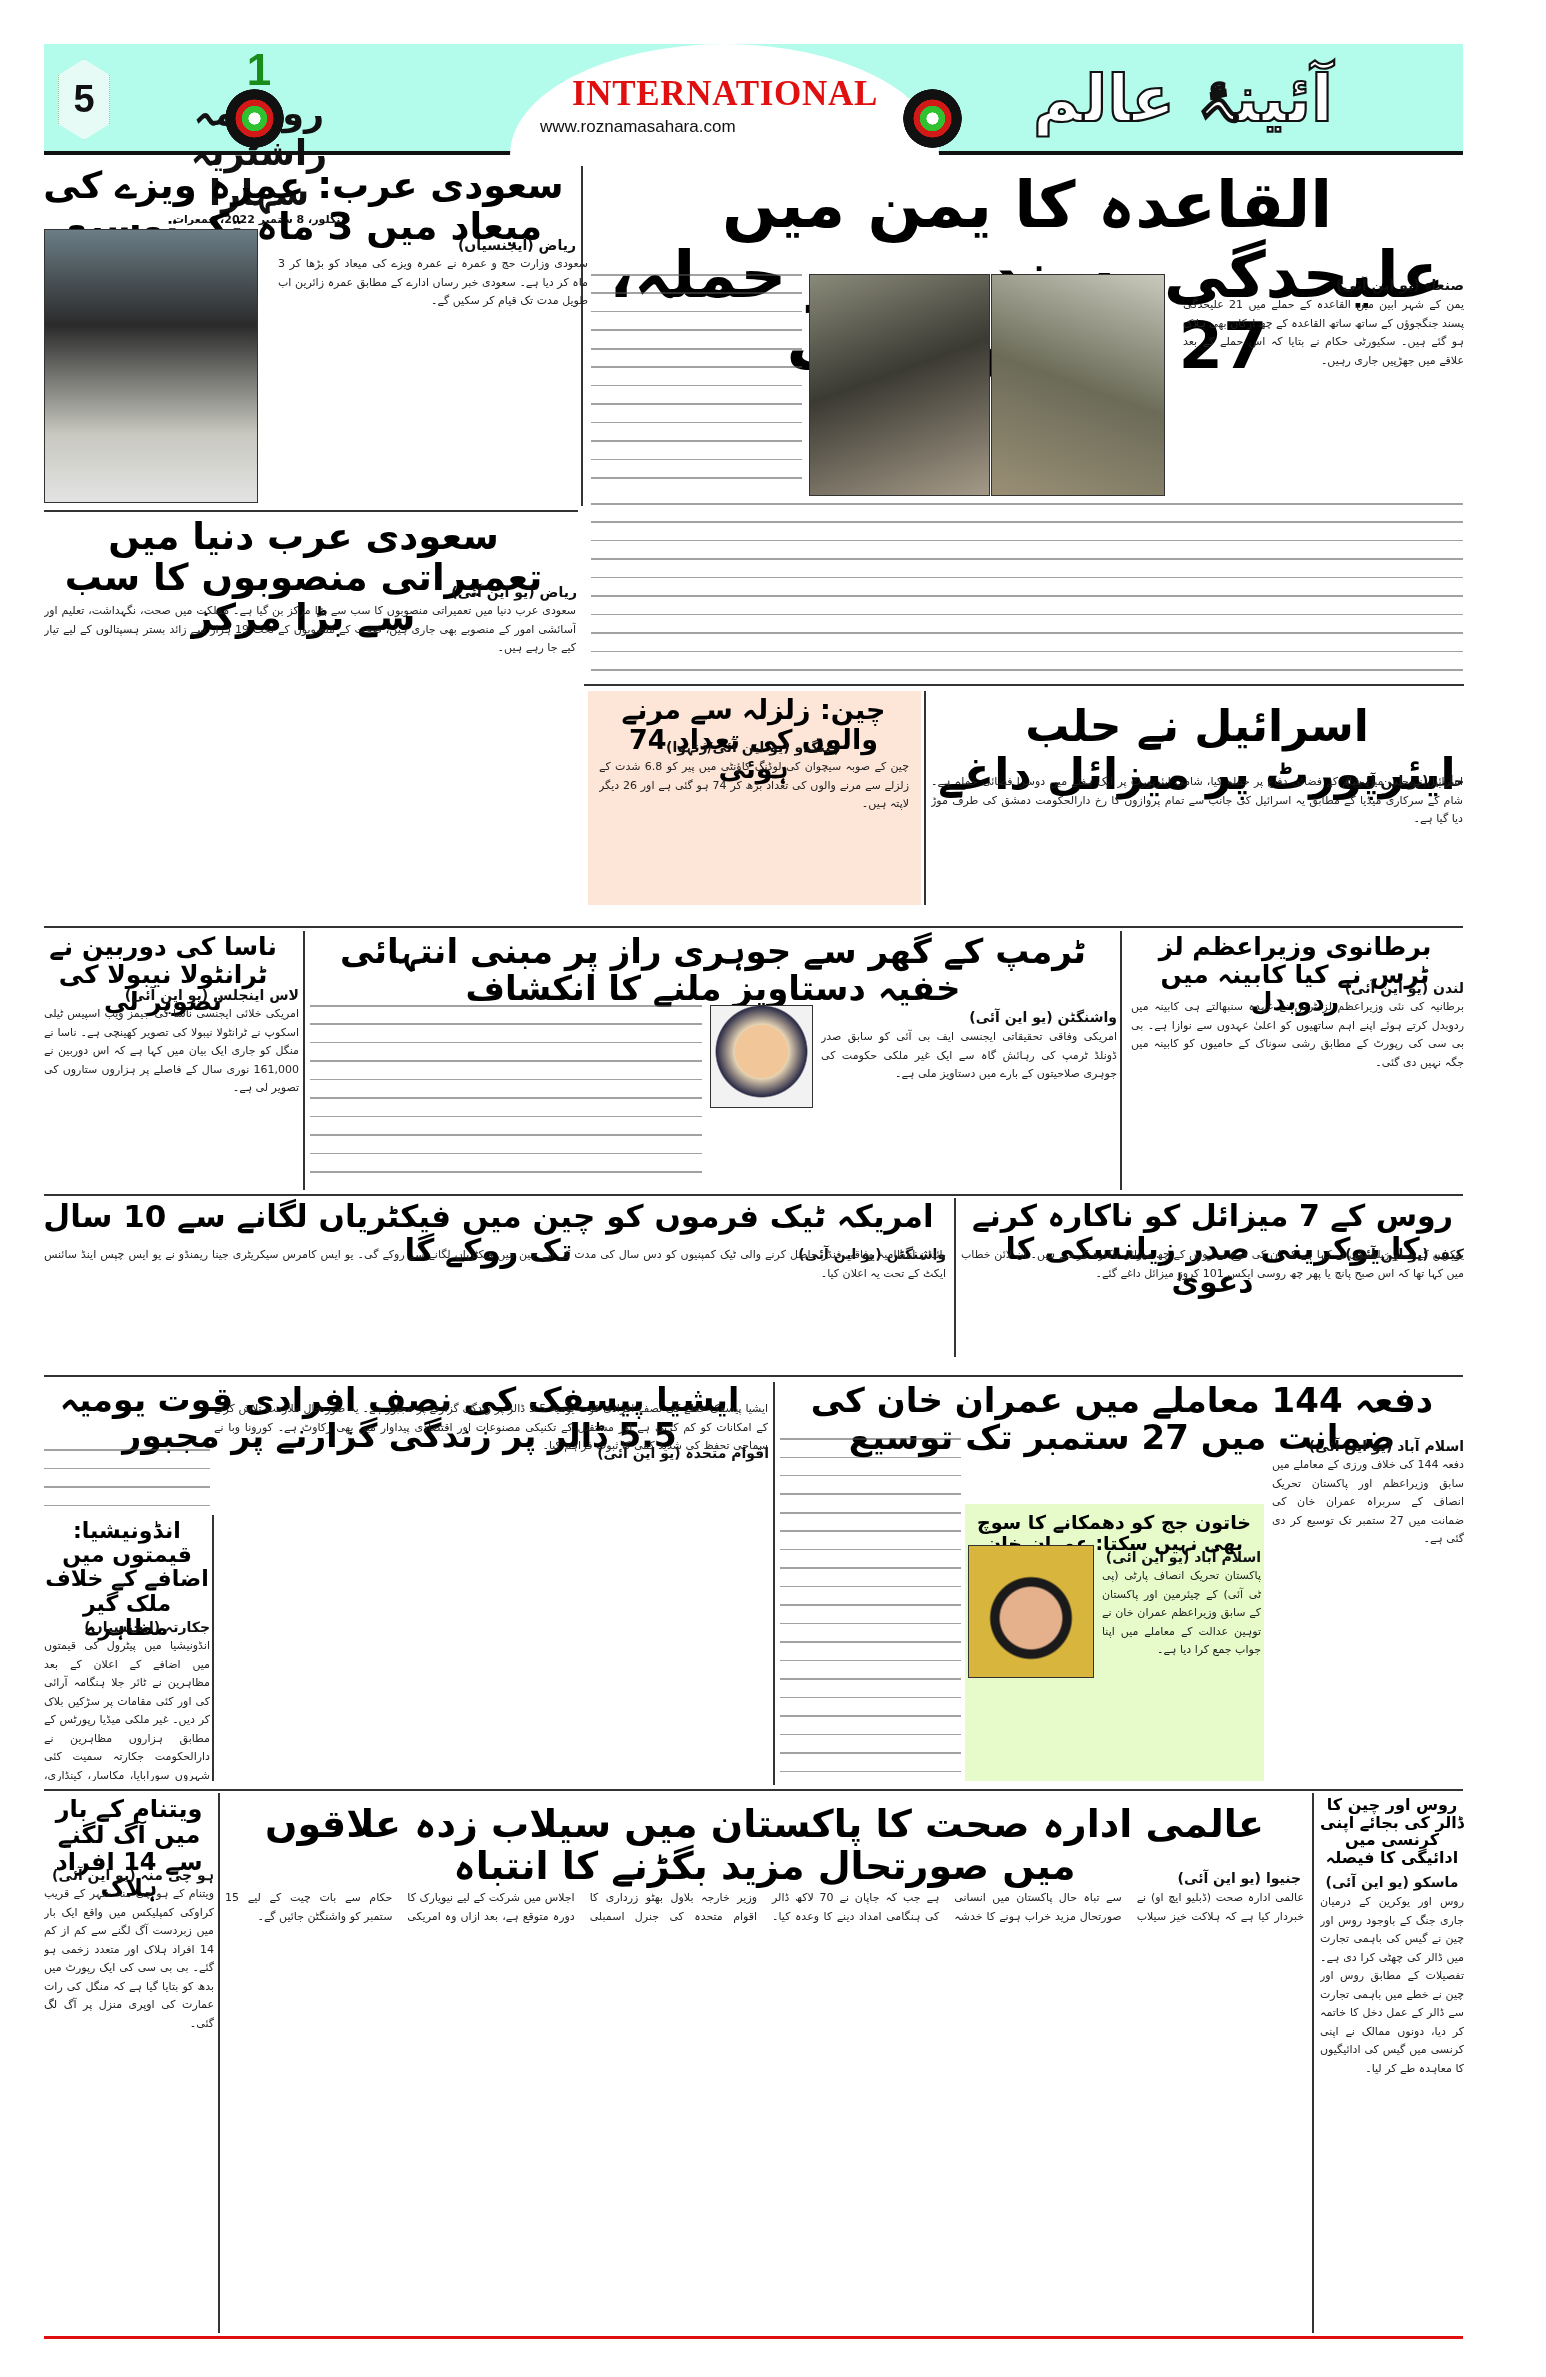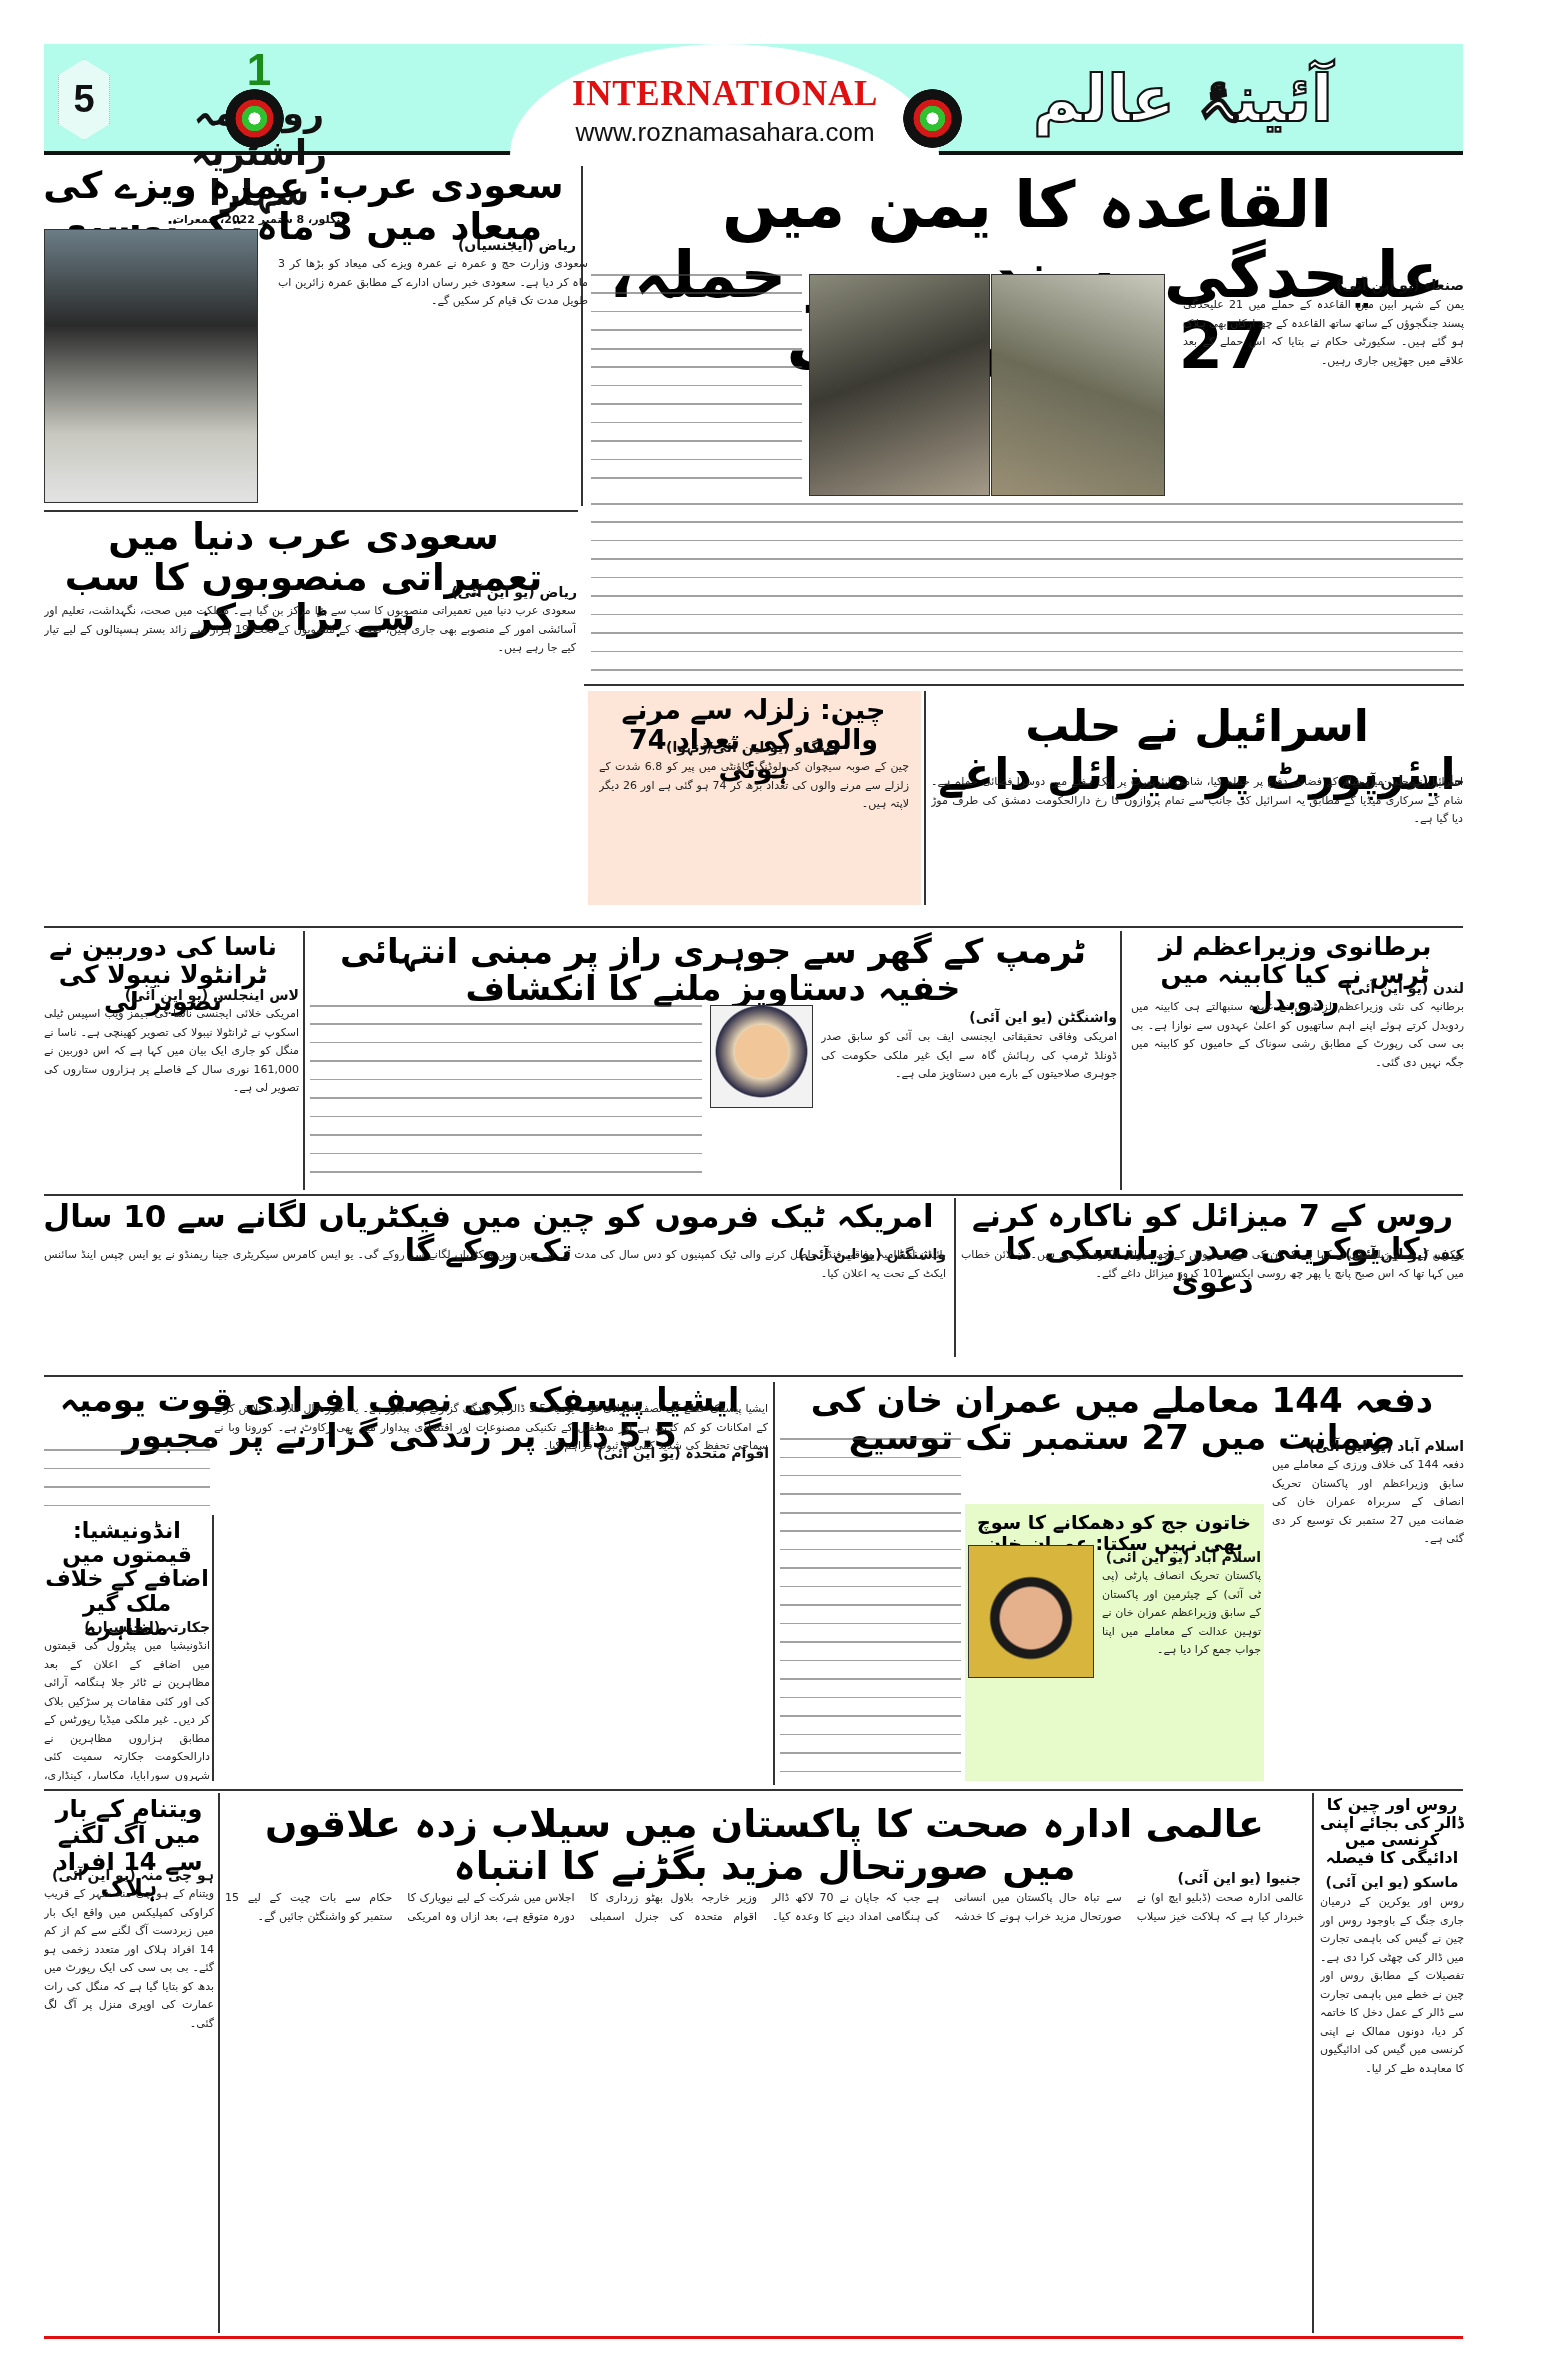--- a/index.html
+++ b/index.html
@@ -10,21 +10,21 @@
 .pagenum{left:58px;top:59px;width:52px;height:81px;background:#e6fbf6;border:1.5px dotted #8ccf8c;clip-path:polygon(50% 0,100% 20%,100% 80%,50% 100%,0 80%,0 20%);display:flex;align-items:center;justify-content:center;font-weight:bold;font-size:38px;font-family:"Liberation Sans",sans-serif}
 .logo{left:148px;top:46px;width:222px;height:103px;text-align:center}
 .logo .one{font-size:44px;font-weight:bold;color:#1a8c1a;line-height:47px;font-family:"Liberation Sans",sans-serif}
 .logo .name{font-size:35px;font-weight:bold;line-height:40px;direction:rtl}
 .logo .date{font-size:11px;font-weight:bold;direction:rtl}
 .sunburst{width:59px;height:59px;border-radius:50%;background:radial-gradient(circle,#fff 0 14%,#2fc12f 15% 30%,#d31818 31% 45%,#111 46% 70%,transparent 71%);}
 .sun-left{left:225px;top:89px}
 .sun-right{left:903px;top:89px}
 .intl-panel{left:510px;top:44px;width:429px;height:111px;background:#fff;border-radius:50% 50% 0 0/100% 100% 0 0}
 .intl{left:540px;top:74px;width:370px;text-align:center;color:#e01010;font-family:"Liberation Serif",serif;font-weight:bold;font-size:35px;letter-spacing:0.7px}
-.url{left:540px;top:117px;width:370px;text-align:center;font-family:"Liberation Sans",sans-serif;font-size:26px;color:#111}
+.url{left:540px;top:117px;width:370px;font-family:"Liberation Sans",sans-serif;font-size:17px;color:#111}
 .section-title{left:976px;top:55px;width:414px;height:89px;direction:rtl;font-size:64px;font-weight:bold;color:#fff;-webkit-text-stroke:2.2px #111;text-align:center;line-height:89px}
 .hl{font-weight:bold;color:#000;line-height:1.1;text-align:center;direction:rtl}
 .body-text{font-size:11px;line-height:18.5px;color:#222;direction:rtl;text-align:justify;overflow:hidden}
 .byline{font-weight:bold;font-size:14px;direction:rtl}
 .photo{background:linear-gradient(135deg,#777,#bbb 40%,#555);border:1.5px solid #333}
 .rule{background:#333}
 .vrule{background:#333;width:1.5px}
 .box-pink{background:#fde6d8}
 .box-green{background:#e6fbc9}
 .col-lines{background:repeating-linear-gradient(to bottom,#555 0 1.5px,transparent 1.5px 18.5px);opacity:.55}

